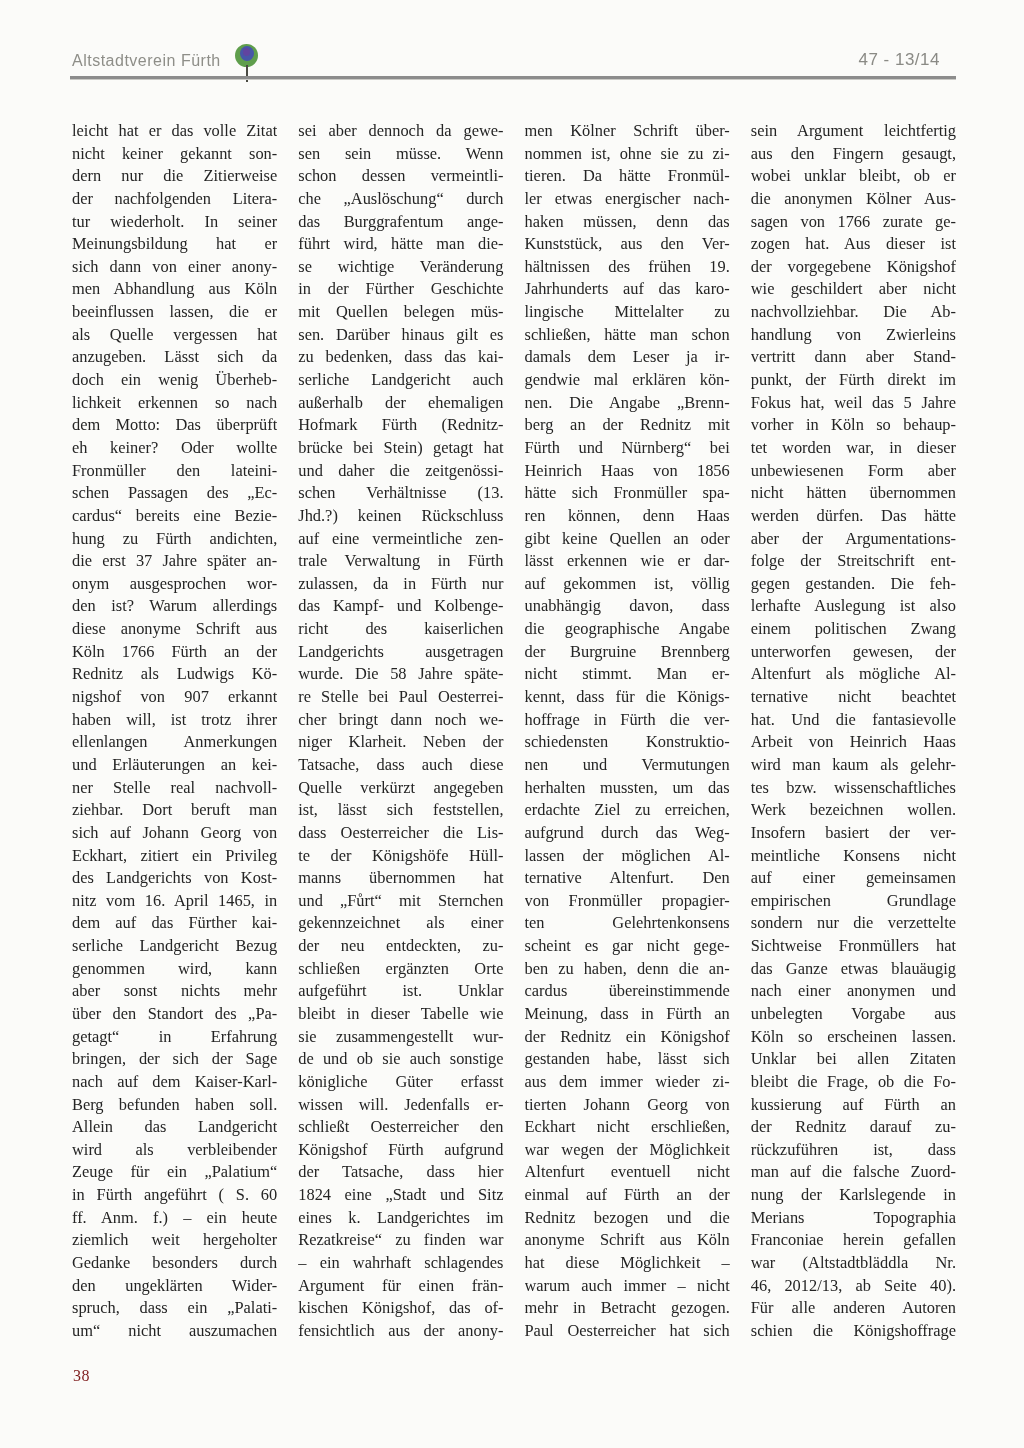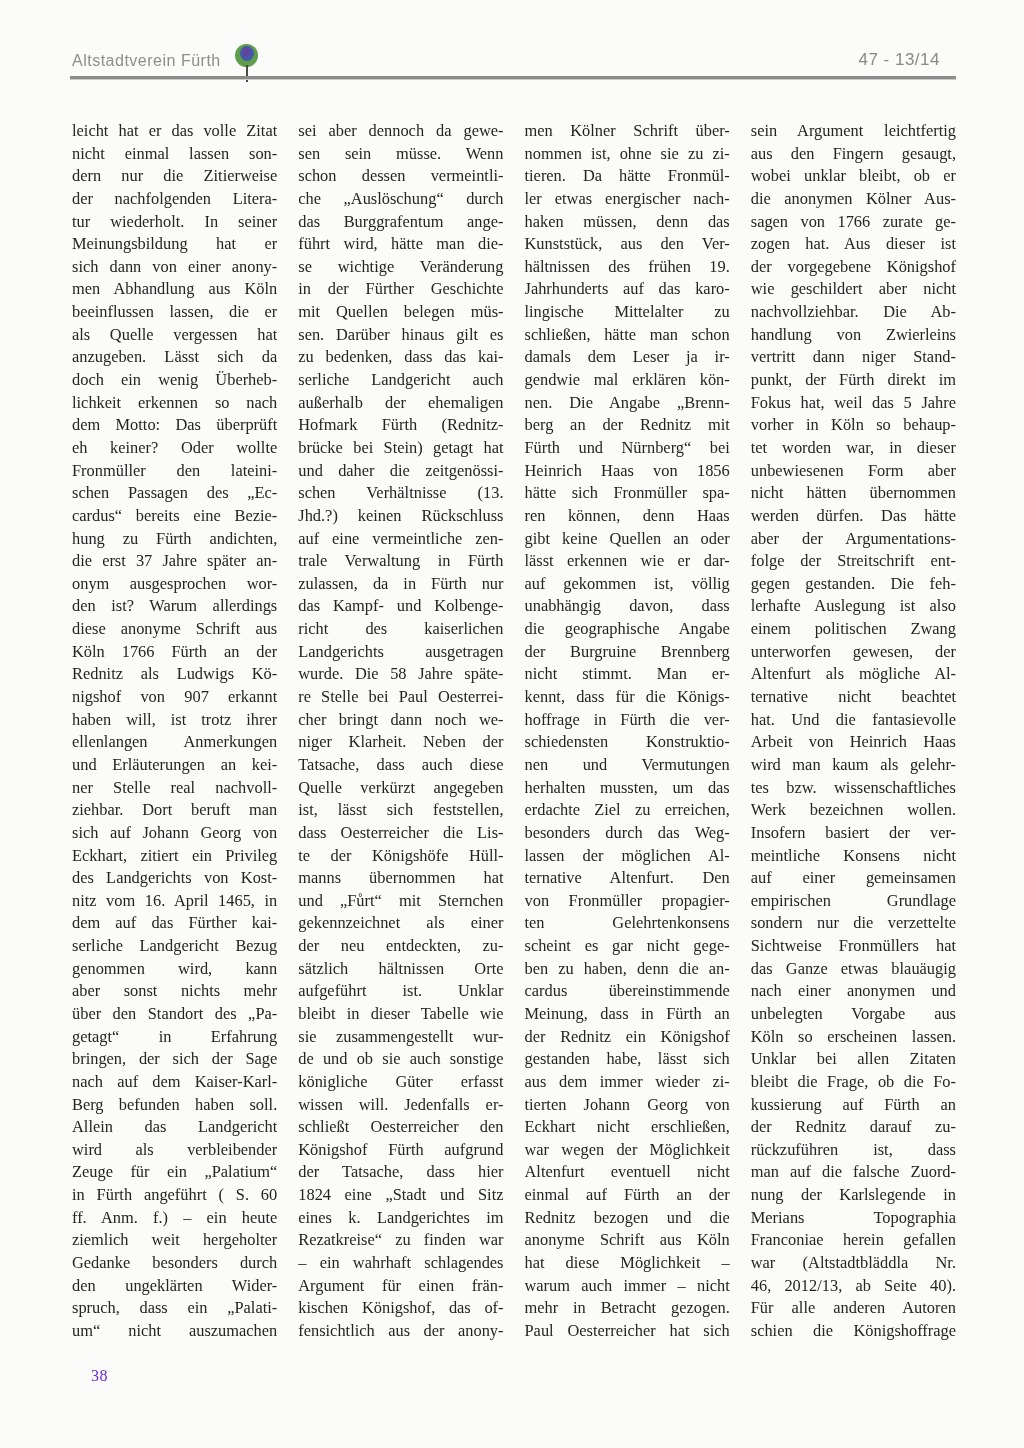--- a/index.html
+++ b/index.html
@@ -55,22 +55,22 @@
   .line{
     font-size:16.4px;
     height:22.65px;line-height:22.65px;
     text-align:justify;text-align-last:justify;
     white-space:normal;overflow:hidden;
     color:#242424;
   }
 
   
   .page-number{
-    position:absolute;left:91px;top:1367px;
-    font-size:16px;color:#6d28d9;letter-spacing:.5px;
+    position:absolute;left:73px;top:1367px;
+    font-size:16px;color:#7f1d1d;letter-spacing:.5px;
   }
 </style>
 </head>
 <body>
 
 <div class="page">
 
   <div class="hdr-brand">Altstadtverein Fürth</div>
 
   <div class="logo">
@@ -80,21 +80,21 @@
     <div class="stem"></div>
   </div>
 
   <div class="hdr-issue">47 - 13/14</div>
 
   <div class="hdr-rule"></div>
 
   <main class="columns">
     <section class="col">
         <div class="line">leicht hat er das volle Zitat</div>
-        <div class="line">nicht einmal lassen son-</div>
+        <div class="line">nicht keiner gekannt son-</div>
         <div class="line">dern nur die Zitierweise</div>
         <div class="line">der nachfolgenden Litera-</div>
         <div class="line">tur wiederholt. In seiner</div>
         <div class="line">Meinungsbildung hat er</div>
         <div class="line">sich dann von einer anony-</div>
         <div class="line">men Abhandlung aus Köln</div>
         <div class="line">beeinflussen lassen, die er</div>
         <div class="line">als Quelle vergessen hat</div>
         <div class="line">anzugeben. Lässt sich da</div>
         <div class="line">doch ein wenig Überheb-</div>
@@ -172,21 +172,21 @@
         <div class="line">niger Klarheit. Neben der</div>
         <div class="line">Tatsache, dass auch diese</div>
         <div class="line">Quelle verkürzt angegeben</div>
         <div class="line">ist, lässt sich feststellen,</div>
         <div class="line">dass Oesterreicher die Lis-</div>
         <div class="line">te der Königshöfe Hüll-</div>
         <div class="line">manns übernommen hat</div>
         <div class="line">und „Fůrt“ mit Sternchen</div>
         <div class="line">gekennzeichnet als einer</div>
         <div class="line">der neu entdeckten, zu-</div>
-        <div class="line">sätzlich hältnissen Orte</div>
+        <div class="line">schließen ergänzten Orte</div>
         <div class="line">aufgeführt ist. Unklar</div>
         <div class="line">bleibt in dieser Tabelle wie</div>
         <div class="line">sie zusammengestellt wur-</div>
         <div class="line">de und ob sie auch sonstige</div>
         <div class="line">königliche Güter erfasst</div>
         <div class="line">wissen will. Jedenfalls er-</div>
         <div class="line">schließt Oesterreicher den</div>
         <div class="line">Königshof Fürth aufgrund</div>
         <div class="line">der Tatsache, dass hier</div>
         <div class="line">1824 eine „Stadt und Sitz</div>
@@ -222,21 +222,21 @@
         <div class="line">unabhängig davon, dass</div>
         <div class="line">die geographische Angabe</div>
         <div class="line">der Burgruine Brennberg</div>
         <div class="line">nicht stimmt. Man er-</div>
         <div class="line">kennt, dass für die Königs-</div>
         <div class="line">hoffrage in Fürth die ver-</div>
         <div class="line">schiedensten Konstruktio-</div>
         <div class="line">nen und Vermutungen</div>
         <div class="line">herhalten mussten, um das</div>
         <div class="line">erdachte Ziel zu erreichen,</div>
-        <div class="line">besonders durch das Weg-</div>
+        <div class="line">aufgrund durch das Weg-</div>
         <div class="line">lassen der möglichen Al-</div>
         <div class="line">ternative Altenfurt. Den</div>
         <div class="line">von Fronmüller propagier-</div>
         <div class="line">ten Gelehrtenkonsens</div>
         <div class="line">scheint es gar nicht gege-</div>
         <div class="line">ben zu haben, denn die an-</div>
         <div class="line">cardus übereinstimmende</div>
         <div class="line">Meinung, dass in Fürth an</div>
         <div class="line">der Rednitz ein Königshof</div>
         <div class="line">gestanden habe, lässt sich</div>
@@ -257,21 +257,21 @@
         <div class="line">sein Argument leichtfertig</div>
         <div class="line">aus den Fingern gesaugt,</div>
         <div class="line">wobei unklar bleibt, ob er</div>
         <div class="line">die anonymen Kölner Aus-</div>
         <div class="line">sagen von 1766 zurate ge-</div>
         <div class="line">zogen hat. Aus dieser ist</div>
         <div class="line">der vorgegebene Königshof</div>
         <div class="line">wie geschildert aber nicht</div>
         <div class="line">nachvollziehbar. Die Ab-</div>
         <div class="line">handlung von Zwierleins</div>
-        <div class="line">vertritt dann niger Stand-</div>
+        <div class="line">vertritt dann aber Stand-</div>
         <div class="line">punkt, der Fürth direkt im</div>
         <div class="line">Fokus hat, weil das 5 Jahre</div>
         <div class="line">vorher in Köln so behaup-</div>
         <div class="line">tet worden war, in dieser</div>
         <div class="line">unbewiesenen Form aber</div>
         <div class="line">nicht hätten übernommen</div>
         <div class="line">werden dürfen. Das hätte</div>
         <div class="line">aber der Argumentations-</div>
         <div class="line">folge der Streitschrift ent-</div>
         <div class="line">gegen gestanden. Die feh-</div>

